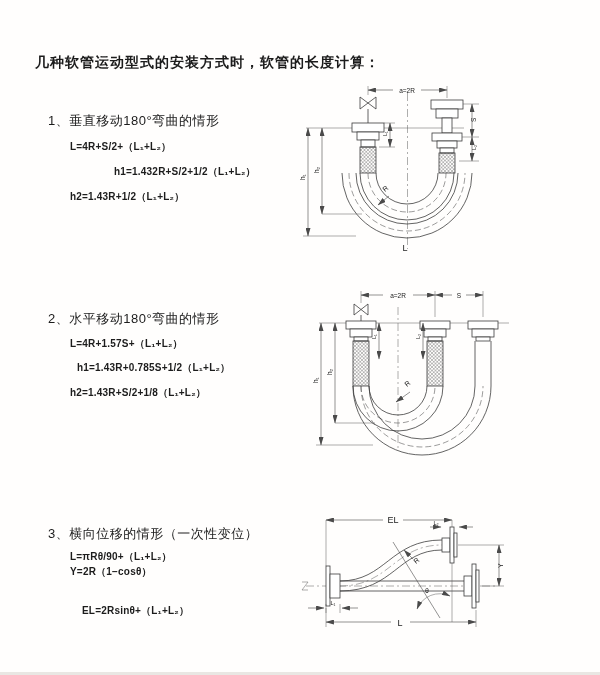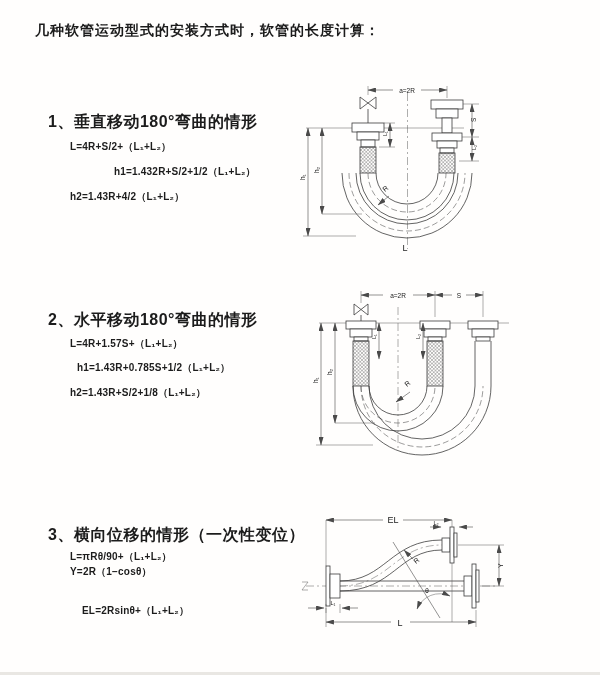--- a/index.html
+++ b/index.html
@@ -3,22 +3,22 @@
 <meta charset="utf-8">
 <style>
   html,body { margin:0; padding:0; }
   body {
     width:600px; height:675px; position:relative; overflow:hidden;
     background:#fffefd;
     font-family:"Liberation Sans","DejaVu Sans",sans-serif;
     color:#1c1c1c;
   }
   .abs { position:absolute; white-space:nowrap; }
-  .page-title { font-size:14px; font-weight:bold; letter-spacing:1px; }
-  .sec-heading { font-size:16px; font-weight:bold; letter-spacing:0.5px; }
+  .page-title { font-size:14px; font-weight:bold; letter-spacing:1px;margin-top:32px; }
+  .sec-heading { font-size:13px; font-weight:normal; letter-spacing:0.5px; }
   .formula { font-size:10px; font-weight:bold; letter-spacing:0.2px; }
   svg.dwg { position:absolute; overflow:visible; }
   svg .ln  { stroke:#3c3c3c; stroke-width:0.8; fill:none; }
   svg .tn  { stroke:#5a5a5a; stroke-width:0.5; fill:none; }
   svg .dm  { stroke:#4a4a4a; stroke-width:0.6; fill:none; }
   svg .cl  { stroke:#6a6a6a; stroke-width:0.55; fill:none; stroke-dasharray:8 3 2 3; }
   svg .dsh { stroke:#4a4a4a; stroke-width:0.55; fill:none; stroke-dasharray:6 3; }
   svg .bx  { fill:#ffffff; stroke:#3c3c3c; stroke-width:0.8; }
   svg .hx  { fill:url(#xh); stroke:#3c3c3c; stroke-width:0.8; }
   svg text { fill:#222; font-family:"Liberation Sans","DejaVu Sans",sans-serif; }
@@ -28,21 +28,21 @@
 </style>
 </head>
 <body>
 
 <div class="abs page-title" style="left:35px; top:22px;">几种软管运动型式的安装方式时，软管的长度计算：</div>
 
 <div>
   <div class="abs sec-heading" style="left:48px; top:112px;">1、垂直移动180°弯曲的情形</div>
   <div class="abs formula" style="left:70px; top:140px;">L=4R+S/2+（L₁+L₂）</div>
   <div class="abs formula" style="left:70px; top:165px;padding-left:44px;">h1=1.432R+S/2+1/2（L₁+L₂）</div>
-  <div class="abs formula" style="left:70px; top:190px;">h2=1.43R+4/2（L₁+L₂）</div>
+  <div class="abs formula" style="left:70px; top:190px;">h2=1.43R+1/2（L₁+L₂）</div>
 </div>
 
 <div>
   <div class="abs sec-heading" style="left:48px; top:310px;">2、水平移动180°弯曲的情形</div>
   <div class="abs formula" style="left:70px; top:337px;">L=4R+1.57S+（L₁+L₂）</div>
   <div class="abs formula" style="left:77px; top:361px;">h1=1.43R+0.785S+1/2（L₁+L₂）</div>
   <div class="abs formula" style="left:70px; top:386px;">h2=1.43R+S/2+1/8（L₁+L₂）</div>
 </div>
 
 <div>

